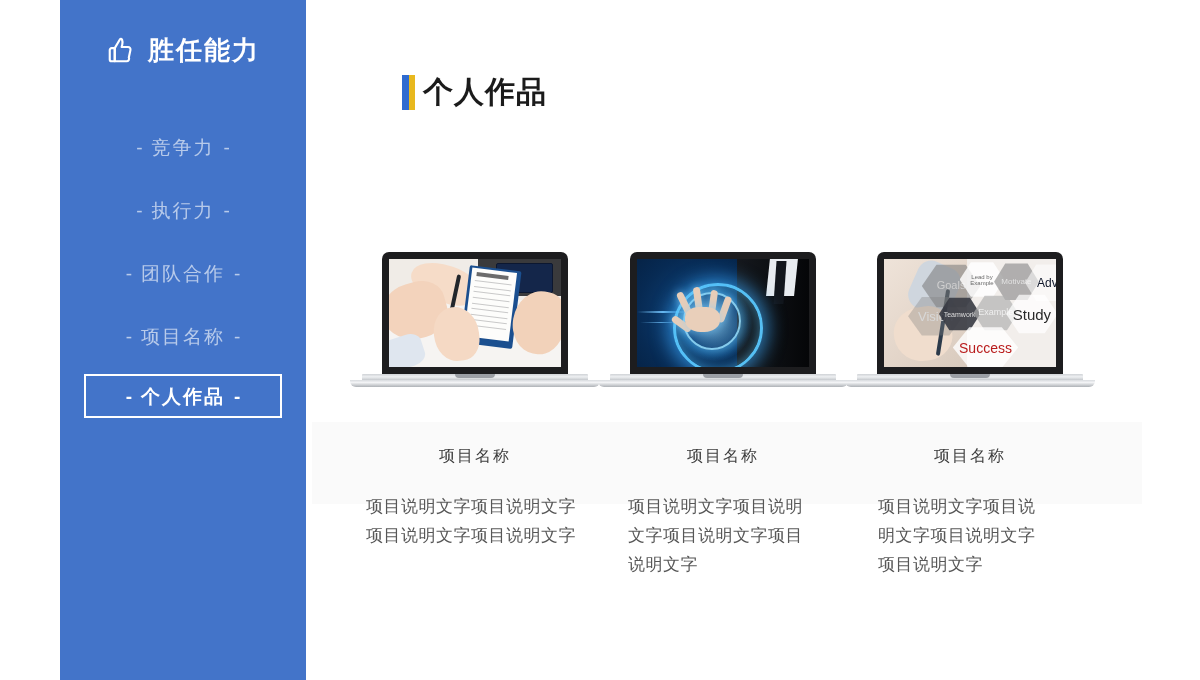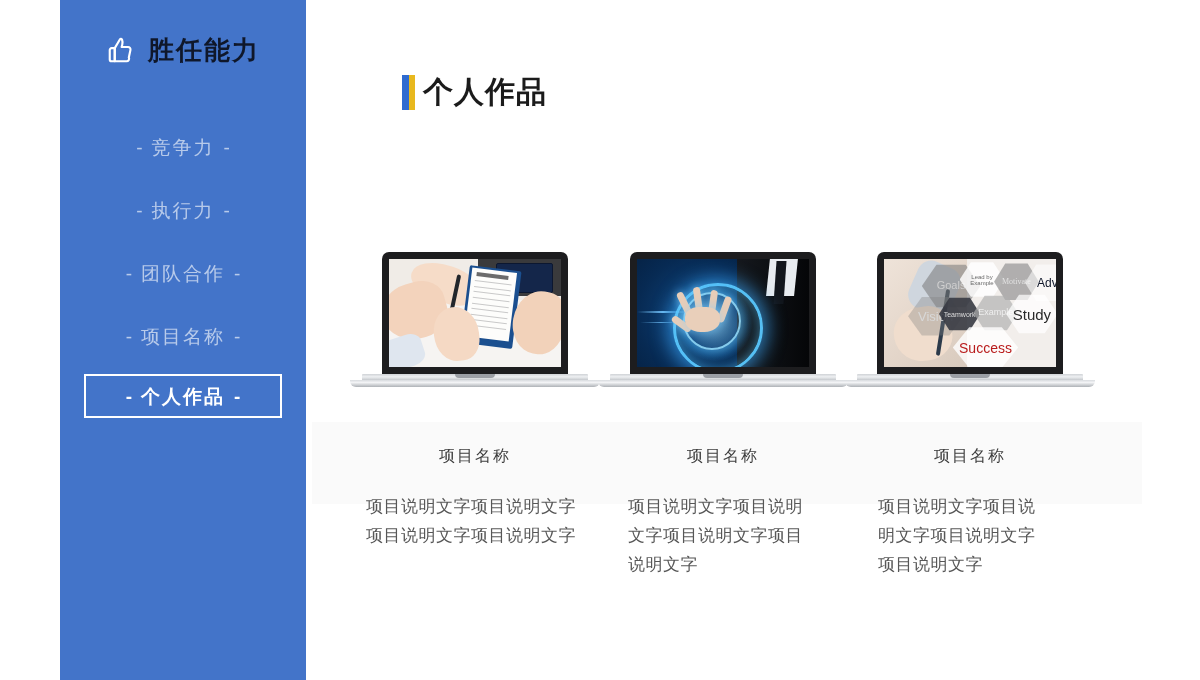--- a/index.html
+++ b/index.html
@@ -14,21 +14,21 @@
   .sidebar{
     position:absolute;left:60px;top:0;width:246px;height:680px;
     background:#4374c9;
   }
   .brand{
     position:absolute;left:0;top:28px;width:246px;height:44px;
     display:flex;align-items:center;justify-content:center;gap:12px;
   }
   .brand-icon{display:block;width:30px;height:30px;}
   .brand-text{
-    color:#0f172a;font-size:26px;font-weight:bold;letter-spacing:2px;
+    color:#ffffff;font-size:26px;font-weight:bold;letter-spacing:2px;
     line-height:30px;white-space:nowrap;
   }
   .menu{position:absolute;left:0;top:122px;width:246px;}
   .menu-item{
     position:relative;height:50px;margin-bottom:13px;
     display:flex;align-items:center;justify-content:center;
     box-sizing:border-box;
   }
   .menu-label{
     color:rgba(255,255,255,0.62);font-size:19px;letter-spacing:2px;
@@ -289,21 +289,21 @@
             <div class="armsleeve"></div>
             <div class="hand"></div>
             <div class="penh"></div>
 
             <div class="hexc" style="left:22%;top:4%;width:34%;height:42%;background:rgba(120,120,120,0.55);color:#cfcfcf;font-size:11px;">
               <span>Goals</span>
             </div>
             <div class="hexc" style="left:44%;top:2%;width:26%;height:34%;background:rgba(255,255,255,0.82);color:#6a6a6a;font-size:6px;">
               <span>Lead by Example</span>
             </div>
-            <div class="hexc" style="left:64%;top:3%;width:26%;height:36%;background:rgba(150,150,150,0.72);color:#e2e2e2;font-size:8px;font-family:Liberation Serif, serif;">
+            <div class="hexc" style="left:64%;top:3%;width:26%;height:36%;background:rgba(150,150,150,0.72);color:#e2e2e2;font-size:8px;">
               <span>Motivate</span>
             </div>
             <div class="hexc" style="left:82%;top:4%;width:26%;height:36%;background:rgba(255,255,255,0.55);color:#0f172a;font-size:12px;">
               <span>Adv</span>
             </div>
             <div class="hexc" style="left:14%;top:34%;width:32%;height:38%;background:rgba(130,130,130,0.35);color:#d8d8d8;font-size:13px;">
               <span>Vision</span>
             </div>
             <div class="hexc" style="left:32%;top:35%;width:24%;height:32%;background:rgba(55,58,66,0.9);color:#dedede;font-size:7px;">
               <span>Teamwork</span>

